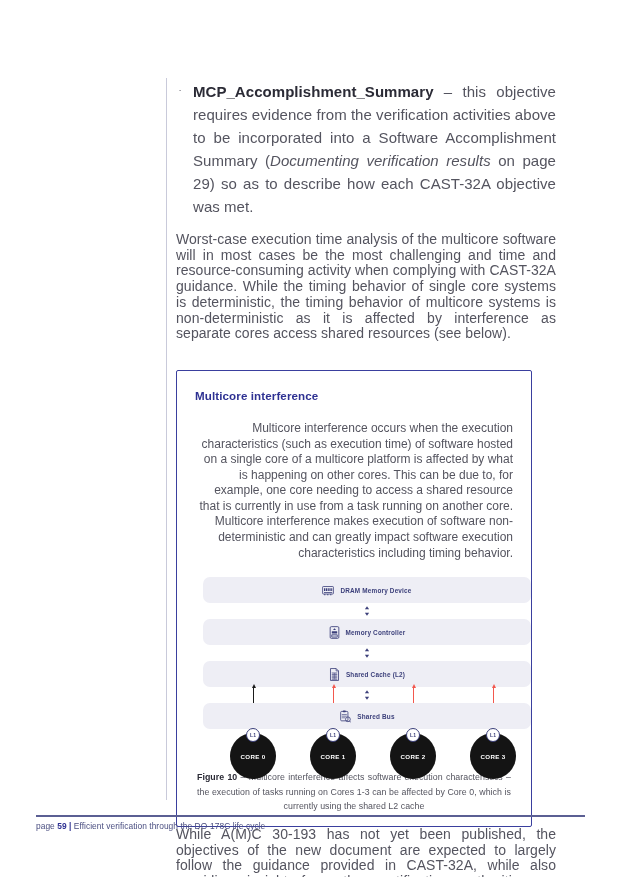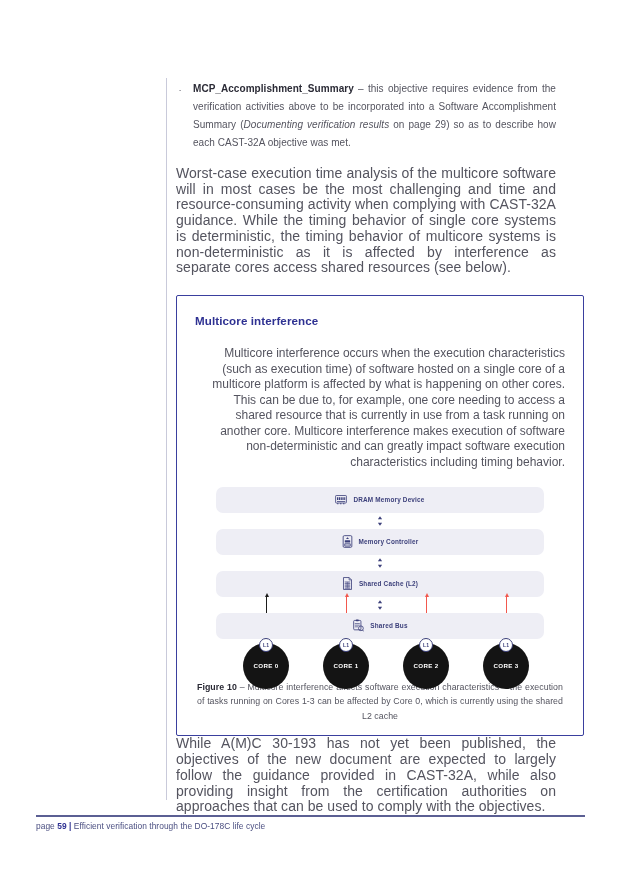--- a/index.html
+++ b/index.html
@@ -52,48 +52,48 @@
     flex: 0 0 auto;
     width: 8px;
     font-size: 9.5px;
     line-height: 17px;
     color: #5a5a66;
     text-align: center;
     padding-top: 1px;
   }
   .bullet-text {
     flex: 1 1 auto;
-    font-size: 10px;
-    line-height: 18px;
+    font-size: 15px;
+    line-height: 23px;
     text-align: justify;
     color: #54545f;
     letter-spacing: 0.05px;
   }
   .bullet-text b { color: #2b2b36; font-weight: bold; }
   .bullet-text i { font-style: italic; }
 
   
   .para {
     font-size: 14px;
     line-height: 15.7px;
     text-align: justify;
     color: #54545f;
     letter-spacing: 0.05px;
     margin: 0 0 6px 0;
   }
   .para.last-of-block { margin-bottom: 0; }
 
   
   .callout {
-    margin-top: 19px;
+    margin-top: 28px;
     border: 1.6px solid #3a3f9e;
     border-radius: 2px;
     padding: 18px 18px 12px 18px;
     box-sizing: border-box;
-    width: 408px;
+    width: 356px;
     background: #ffffff;
   }
   .callout-title {
     font-size: 11.6px;
     font-weight: bold;
     color: #2e3192;
     margin: 0 0 19px 0;
     letter-spacing: 0.1px;
   }
   .callout-body {

